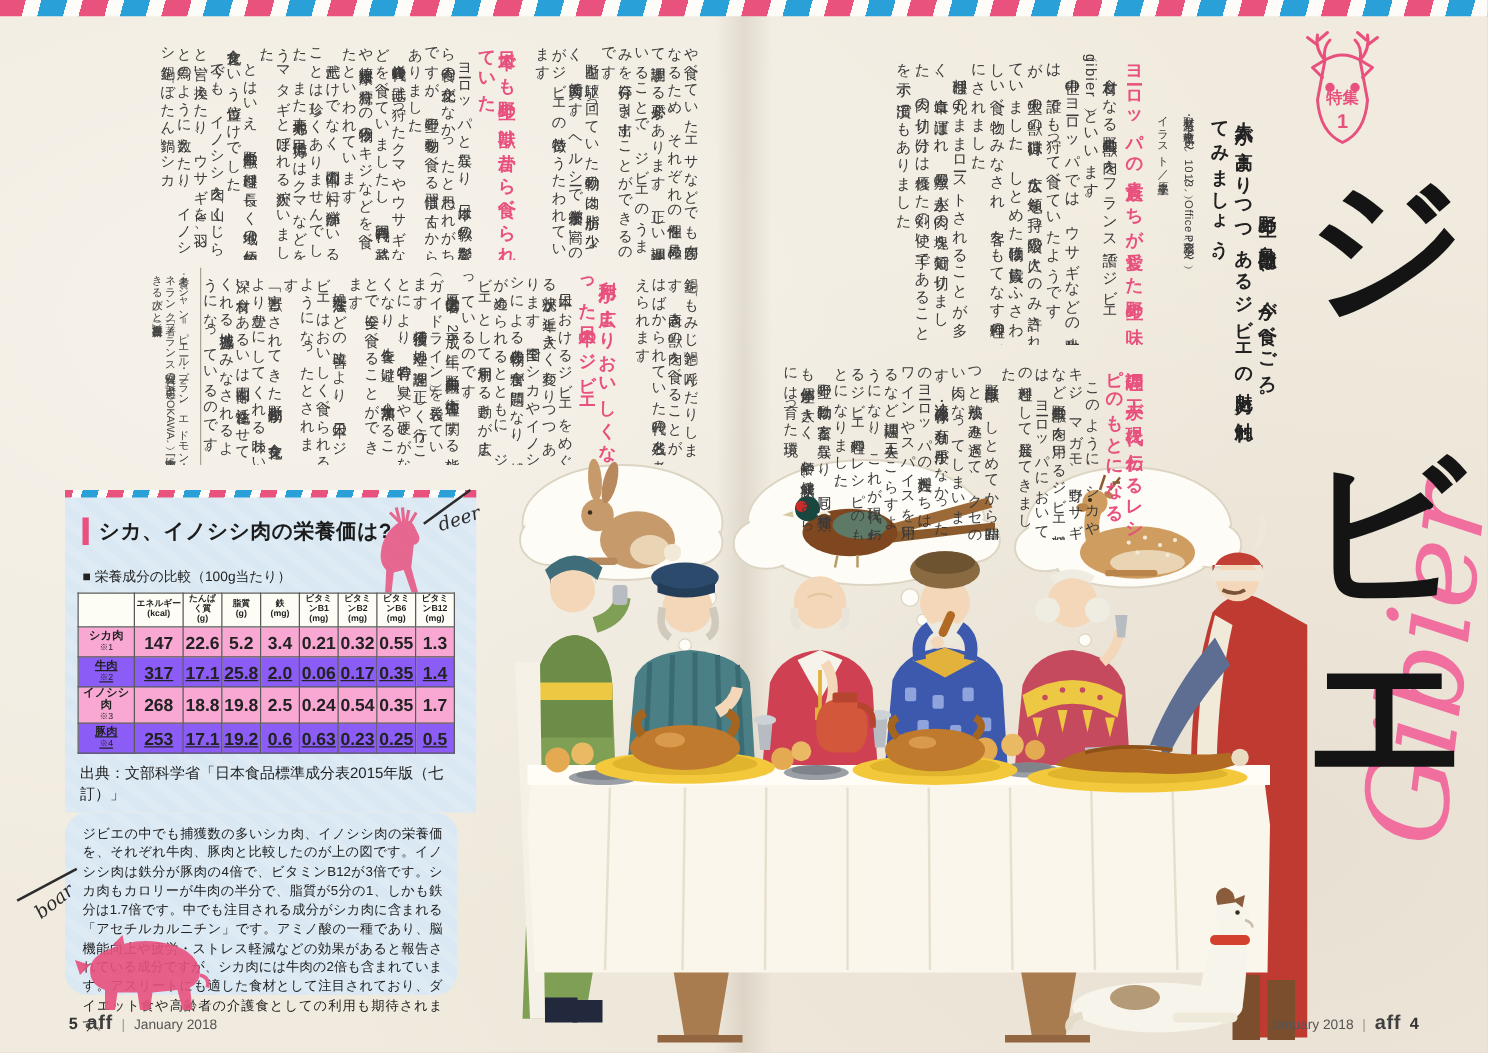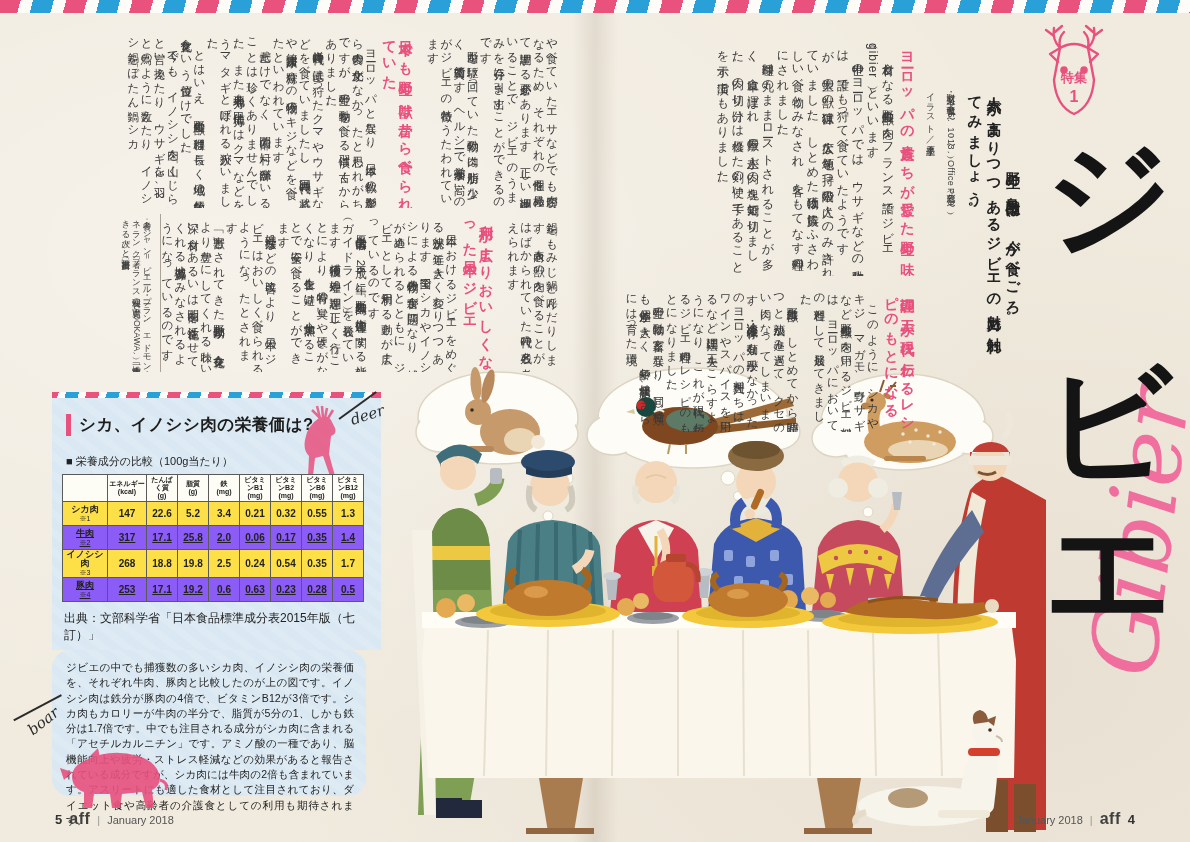--- a/index.html
+++ b/index.html
@@ -58,23 +58,23 @@
     color:#2b2b2b;font-size:15px;}
   .deer-note{position:absolute;right:-4px;top:8px;transform:rotate(-18deg);}
   .deer-note::before{content:"";position:absolute;left:-12px;top:-4px;width:46px;height:1.5px;
     background:#2b2b2b;transform:rotate(-18deg);}
   table.nut{position:absolute;left:10px;top:76px;border-collapse:collapse;
     font-size:10px;color:#222;background:#fdfdf6;}
   table.nut th,table.nut td{border:1px solid #5a5a5a;text-align:center;vertical-align:middle;padding:0 1px;}
   table.nut thead th{font-size:7px;font-weight:bold;line-height:8px;height:26px;background:#fdfdf6;}
   table.nut tbody th{font-size:9px;line-height:9px;width:42px;background:inherit;}
   table.nut tbody th small{font-size:7px;font-weight:normal;}
-  table.nut td{width:28px;height:23px;font-weight:bold;font-size:10px;}
+  table.nut td{width:28px;height:23px;font-weight:bold;font-size:14px;}
   table.nut td:first-of-type{width:36px;}
-  tr.row-pink{background:#fde047;}
+  tr.row-pink{background:#f9a8d4;}
   tr.row-cream{background:#8b5cf6;text-decoration:underline;}
   .notes{position:absolute;left:12px;top:184px;font-size:8.6px;line-height:13px;color:#222;}
   .source{position:absolute;left:12px;top:212px;font-size:12px;color:#222;}
   
   .analysis{position:absolute;left:52px;top:650px;width:314px;height:146px;border-radius:18px;z-index:4;
     background:
       repeating-linear-gradient(38deg,rgba(255,255,255,.14) 0 7px,rgba(0,0,0,0) 7px 15px),
       #d9e8f2;}
   .analysis p{margin:0;padding:10px 12px 0 14px;font-size:10.6px;line-height:15.3px;
     color:#222;text-align:justify;}
@@ -464,21 +464,21 @@
             <td>1.7</td>
           </tr>
           <tr class="row-cream">
             <th>豚肉<br><small>※4</small></th>
             <td>253</td>
             <td>17.1</td>
             <td>19.2</td>
             <td>0.6</td>
             <td>0.63</td>
             <td>0.23</td>
-            <td>0.28</td>
+            <td>0.25</td>
             <td>0.5</td>
           </tr>
         </tbody>
       </table>
     <div class="source">出典：文部科学省「日本食品標準成分表2015年版（七訂）」</div>
   </div>
 
   <div class="analysis">
     <p>ジビエの中でも捕獲数の多いシカ肉、イノシシ肉の栄養価を、それぞれ牛肉、豚肉と比較したのが上の図です。イノシシ肉は鉄分が豚肉の4倍で、ビタミンB12が3倍です。シカ肉もカロリーが牛肉の半分で、脂質が5分の1、しかも鉄分は1.7倍です。中でも注目される成分がシカ肉に含まれる「アセチルカルニチン」です。アミノ酸の一種であり、脳機能向上や疲労・ストレス軽減などの効果があると報告されている成分ですが、シカ肉には牛肉の2倍も含まれています。アスリートにも適した食材として注目されており、ダイエット食や高齢者の介護食としての利用も期待されます。</p>
     <span class="script-note boar-note">boar</span>

